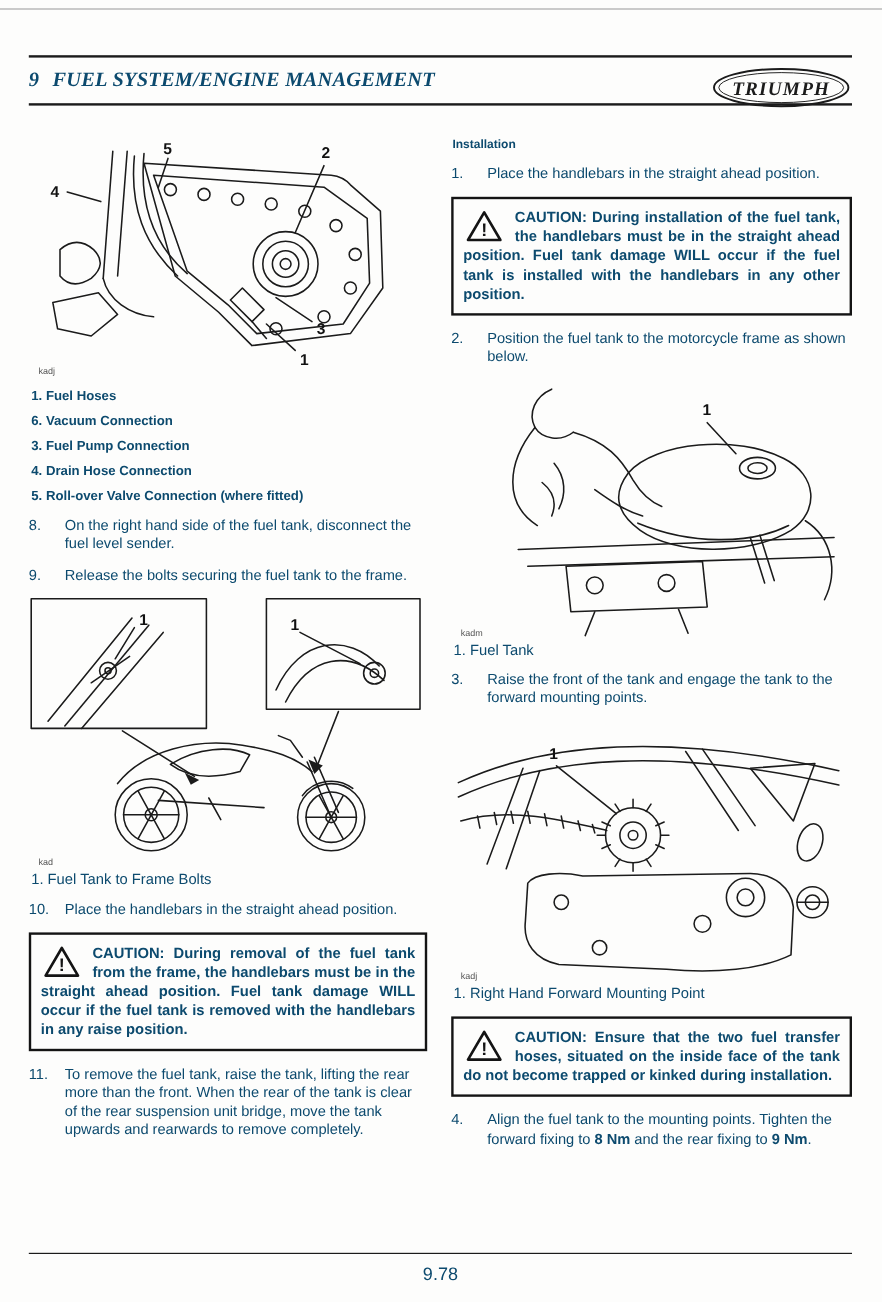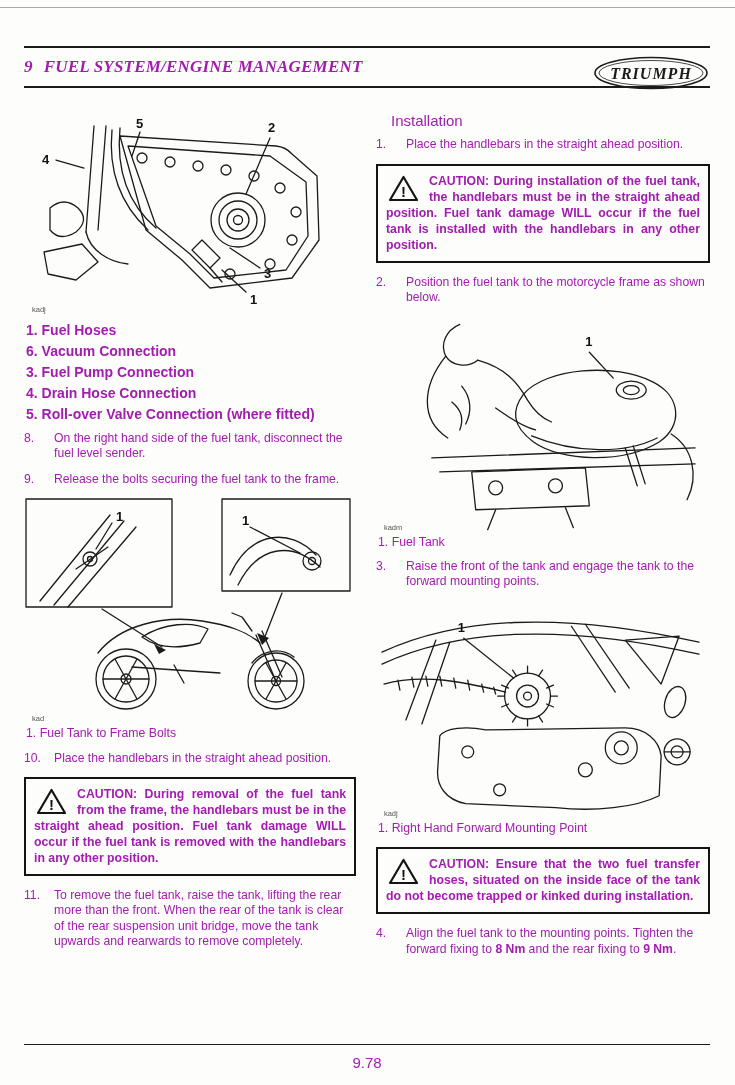--- a/index.html
+++ b/index.html
@@ -1,19 +1,19 @@
 <!DOCTYPE html>
 <html><head>
 <meta charset="utf-8">
 <style>
   * { margin:0; padding:0; box-sizing:border-box; }
   html,body { background:#ffffff; }
   .page {
     position:relative; width:735px; height:1085px; background:#fdfdfc;
-    font-family:"Liberation Sans", sans-serif; color:#a21caf; overflow:hidden;
+    font-family:"Liberation Sans", sans-serif; color:#0c4a6e; overflow:hidden;
   }
   .page-edge { position:absolute; top:7px; left:0; width:100%; border-top:1px solid #a9a9a9; }
 
   
   .header {
     position:absolute; top:46px; left:24px; right:25px; height:42px;
     border-top:2px solid #1b1b1b; border-bottom:2px solid #1b1b1b;
     display:flex; align-items:center; justify-content:space-between;
   }
   .chapter-title {
@@ -25,25 +25,25 @@
 
   
   .content {
     position:absolute; top:112px; left:24px; right:25px;
     display:grid; grid-template-columns:332px 1fr; column-gap:20px;
     font-size:12.2px; line-height:15.4px;
   }
   .figure { width:100%; display:block; }
   .fig-caption { font-weight:normal; font-size:12.3px; margin:1px 0 8px 2px; }
   .legend { margin:6px 0 4px 2px; }
-  .legend-item { font-weight:bold; font-size:14px; margin:0 0 5.5px 0; }
+  .legend-item { font-weight:bold; font-size:11px; margin:0 0 5.5px 0; }
   .step { display:flex; margin:9px 0 10px 0; }
   .step-num { width:30px; flex:none; }
   .step-body { flex:1; padding-right:2px; }
-  .section-heading { font-weight:normal; font-size:15px; margin:1px 0 9px 15px; }
+  .section-heading { font-weight:bold; font-size:10px; margin:1px 0 9px 1px; }
   .caution {
     border:2px solid #141414; padding:7px 8px 8px 8px; margin:11px 0 12px 0;
     font-weight:bold; font-size:12.3px; line-height:16px;
   }
   .caution::after { content:""; display:block; clear:both; }
   .tri { float:left; width:31px; height:27px; margin:2px 10px 1px 2px; }
   .caution-text { text-align:justify; }
   .bold { font-weight:bold; }
 
   
@@ -184,21 +184,21 @@
         <span class="step-body">Place the handlebars in the straight ahead position.</span>
       </div>
 
       <div class="caution">
         <span class="tri">
           <svg width="31" height="27" viewBox="0 0 31 27">
             <path d="M15.5 2 L29 25 L2 25 Z" fill="none" stroke="#141414" stroke-width="2.2" stroke-linejoin="round"></path>
             <text x="15.5" y="21.5" text-anchor="middle" font-family="Liberation Sans, sans-serif" font-weight="bold" font-size="15" fill="#141414">!</text>
           </svg>
         </span>
-        <p class="caution-text">CAUTION:  During removal of the fuel tank from the frame, the handlebars must be in the straight ahead position.  Fuel tank damage WILL occur if the fuel tank is removed with the handlebars in any other position.</p>
+        <p class="caution-text">CAUTION:  During removal of the fuel tank from the frame, the handlebars must be in the straight ahead position.  Fuel tank damage WILL occur if the fuel tank is removed with the handlebars in any raise position.</p>
       </div>
 
       <div class="step">
         <span class="step-num">11.</span>
         <span class="step-body">To remove the fuel tank, raise the tank, lifting the rear more than the front.  When the rear of the tank is clear of the rear suspension unit bridge, move the tank upwards and rearwards to remove completely.</span>
       </div>
     </div>
 
     <div class="col">
 

